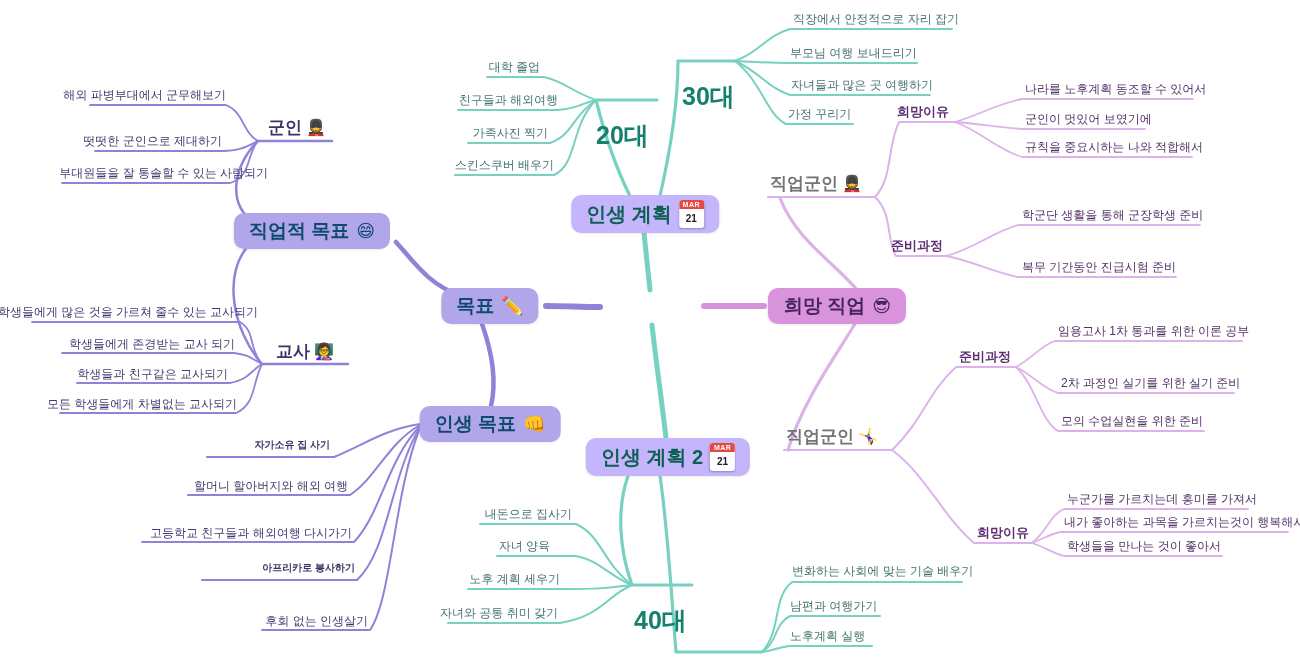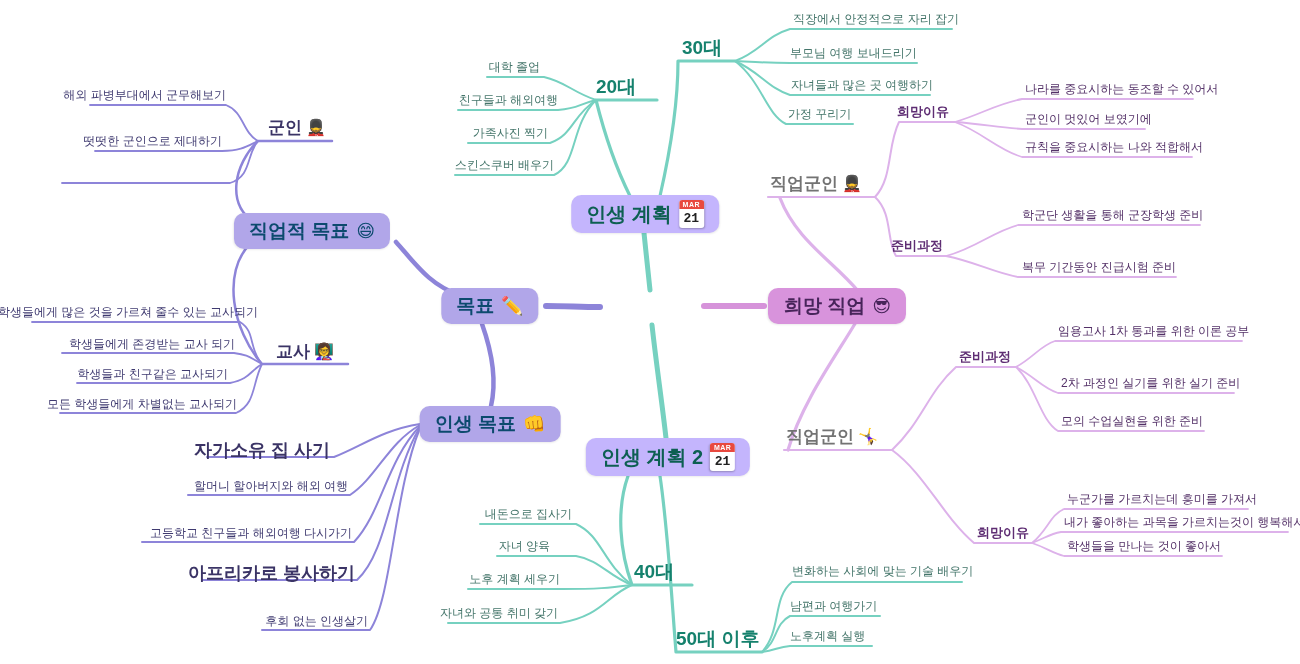--- a/index.html
+++ b/index.html
@@ -19,38 +19,38 @@
   }
   .pill-purple { background:#b1a6e9; color:#0c4a6e; }
   .pill-magenta { background:#d893dc; color:#47245a;padding-left:16px; }
   .pill-teal { background:#c4b5fd; color:#0d5f52; font-size:20px; }
   .root-node { background:#ef8e86; color:#c03a33; font-size:22px; letter-spacing:8px; padding:6px 22px; border-radius:7px; }
 
   .sec { position:absolute; white-space:nowrap; font-weight:bold; display:flex; align-items:center; gap:4px; }
   .sec-p { font-size:17px; color:#3b3466; }
   .sec-v { font-size:17px; color:#737373; }
   .sec-v-sm { font-size:13px; color:#5e2d73; }
-  .sec-t { font-size:19px; color:#15816d; }
+  .sec-t { font-size:25px; color:#15816d;margin-top:45px; }
 
   .leaf { position:absolute; white-space:nowrap; font-size:12px; }
   .leaf-p { color:#3f3a70; }
   .leaf-t { color:#44756a; }
   .leaf-v { color:#533067; }
-  .leaf-bold { font-size:18px; font-weight:bold; color:#3b3466;margin-left:8px; }
+  .leaf-bold { font-size:10px; font-weight:bold; color:#3b3466;margin-left:8px; }
 
   .emoji { font-size:18px; line-height:1; }
   .emoji-sm { font-size:16px; line-height:1; }
 
   .cal {
     display:inline-flex; flex-direction:column; width:25px; height:28px;
     background:#fff; border-radius:3px; overflow:hidden;
     box-shadow:0 1px 2px rgba(0,0,0,.25); flex:none;
   }
   .cal-top { background:#e8493f; color:#fff; font-size:7px; line-height:9px; text-align:center; font-weight:bold; letter-spacing:.5px; }
-  .cal-day { color:#222; font-size:13px; font-weight:bold; text-align:center; line-height:19px;font-family:Liberation Mono, monospace; }
+  .cal-day { color:#222; font-size:10px; font-weight:bold; text-align:center; line-height:19px; }
 </style>
 </head>
 <body>
 
 <div id="canvas">
 
   <svg id="lines" width="1300" height="664" viewBox="0 0 1300 664">
 
     <g fill="none" stroke="#8d84d9" stroke-linecap="round" stroke-linejoin="round">
       <path d="M 600 307 C 580 307 566 306 546 306" stroke-width="6"></path>
@@ -193,20 +193,21 @@
   </div>
   <div class="sec sec-v-sm" style="left:959px;top:348px">
     <span>준비과정</span>
   </div>
   <div class="sec sec-v-sm" style="left:977px;top:524px">
     <span>희망이유</span>
   </div>
 
   <div class="leaf leaf-p" style="right:1074px;top:87px">해외 파병부대에서 군무해보기</div>
   <div class="leaf leaf-p" style="right:1078px;top:133px">떳떳한 군인으로 제대하기</div>
+  <div class="leaf leaf-p" style="right:1032px;top:165px">부대원들을 잘 통솔할 수 있는 사람되기</div>
 
   <div class="leaf leaf-p" style="right:1042px;top:304px">학생들에게 많은 것을 가르쳐 줄수 있는 교사되기</div>
   <div class="leaf leaf-p" style="right:1065px;top:336px">학생들에게 존경받는 교사 되기</div>
   <div class="leaf leaf-p" style="right:1072px;top:366px">학생들과 친구같은 교사되기</div>
   <div class="leaf leaf-p" style="right:1063px;top:396px">모든 학생들에게 차별없는 교사되기</div>
 
   <div class="leaf leaf-bold" style="right:970px;top:438px">자가소유 집 사기</div>
   <div class="leaf leaf-p" style="right:952px;top:478px">할머니 할아버지와 해외 여행</div>
   <div class="leaf leaf-p" style="right:948px;top:525px">고등학교 친구들과 해외여행 다시가기</div>
   <div class="leaf leaf-bold" style="right:945px;top:561px">아프리카로 봉사하기</div>
@@ -224,21 +225,21 @@
 
   <div class="leaf leaf-t" style="right:728px;top:506px">내돈으로 집사기</div>
   <div class="leaf leaf-t" style="right:750px;top:538px">자녀 양육</div>
   <div class="leaf leaf-t" style="right:740px;top:571px">노후 계획 세우기</div>
   <div class="leaf leaf-t" style="right:742px;top:605px">자녀와 공통 취미 갖기</div>
 
   <div class="leaf leaf-t" style="left:792px;top:563px">변화하는 사회에 맞는 기술 배우기</div>
   <div class="leaf leaf-t" style="left:790px;top:598px">남편과 여행가기</div>
   <div class="leaf leaf-t" style="left:790px;top:628px">노후계획 실행</div>
 
-  <div class="leaf leaf-v" style="left:1025px;top:81px">나라를 중요시하는 동조할 수 있어서</div>
+  <div class="leaf leaf-v" style="left:1025px;top:81px">나라를 노후계획 동조할 수 있어서</div>
   <div class="leaf leaf-v" style="left:1025px;top:111px">군인이 멋있어 보였기에</div>
   <div class="leaf leaf-v" style="left:1025px;top:139px">규칙을 중요시하는 나와 적합해서</div>
 
   <div class="leaf leaf-v" style="left:1022px;top:207px">학군단 생활을 통해 군장학생 준비</div>
   <div class="leaf leaf-v" style="left:1022px;top:259px">복무 기간동안 진급시험 준비</div>
 
   <div class="leaf leaf-v" style="left:1058px;top:323px">임용고사 1차 통과를 위한 이론 공부</div>
   <div class="leaf leaf-v" style="left:1061px;top:375px">2차 과정인 실기를 위한 실기 준비</div>
   <div class="leaf leaf-v" style="left:1061px;top:413px">모의 수업실현을 위한 준비</div>
 

